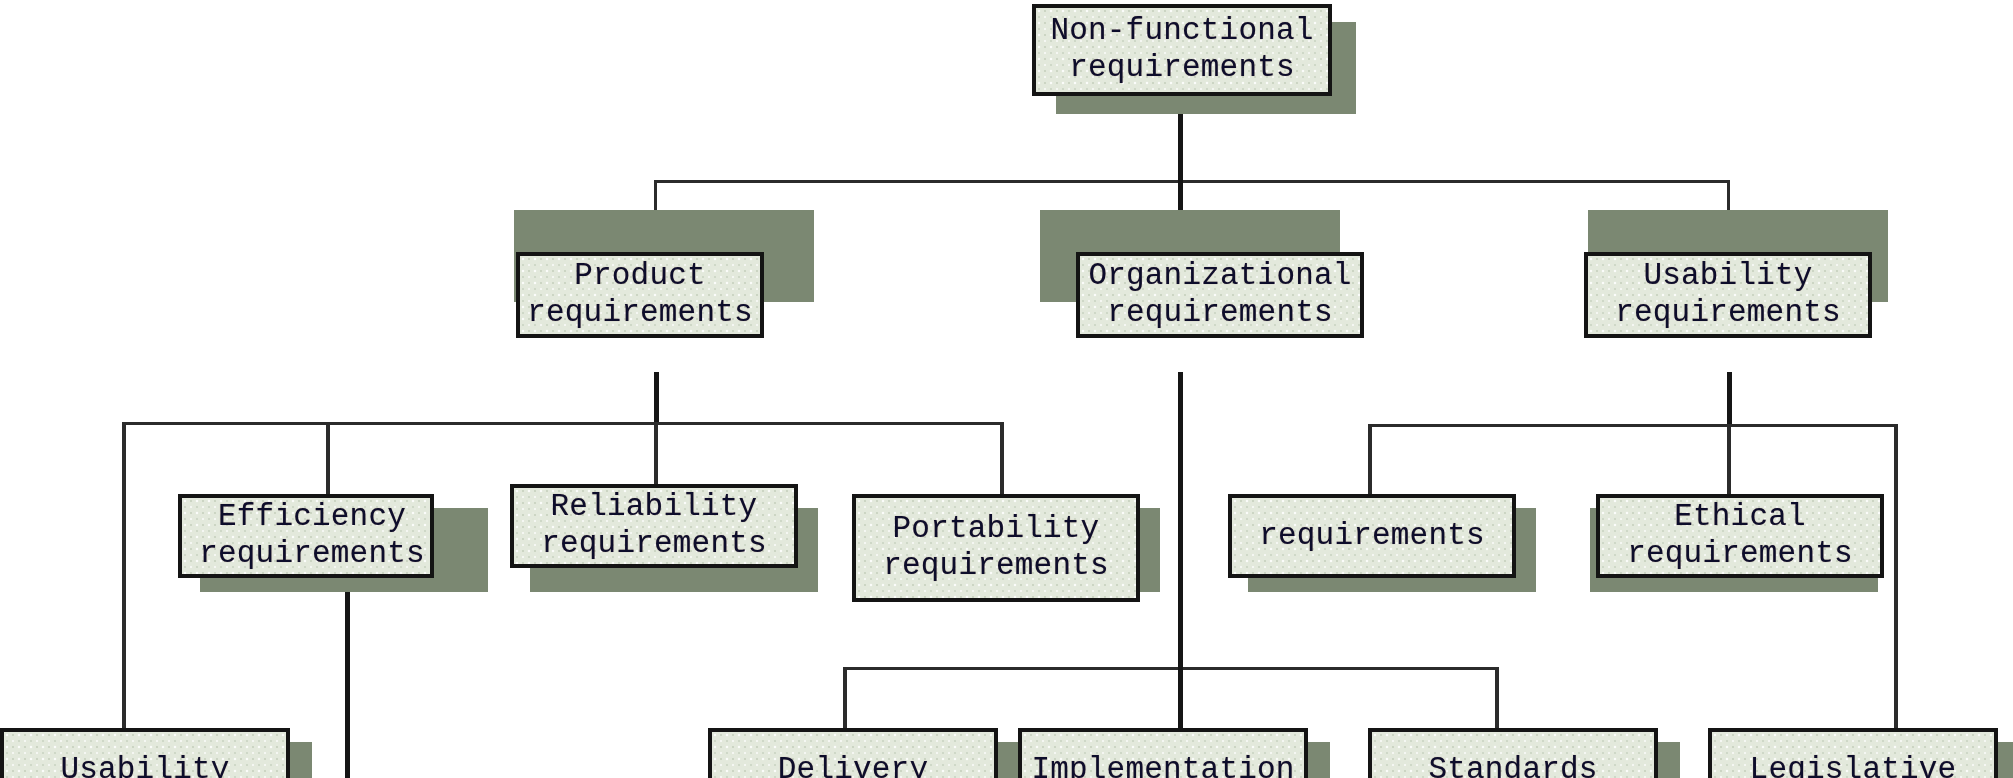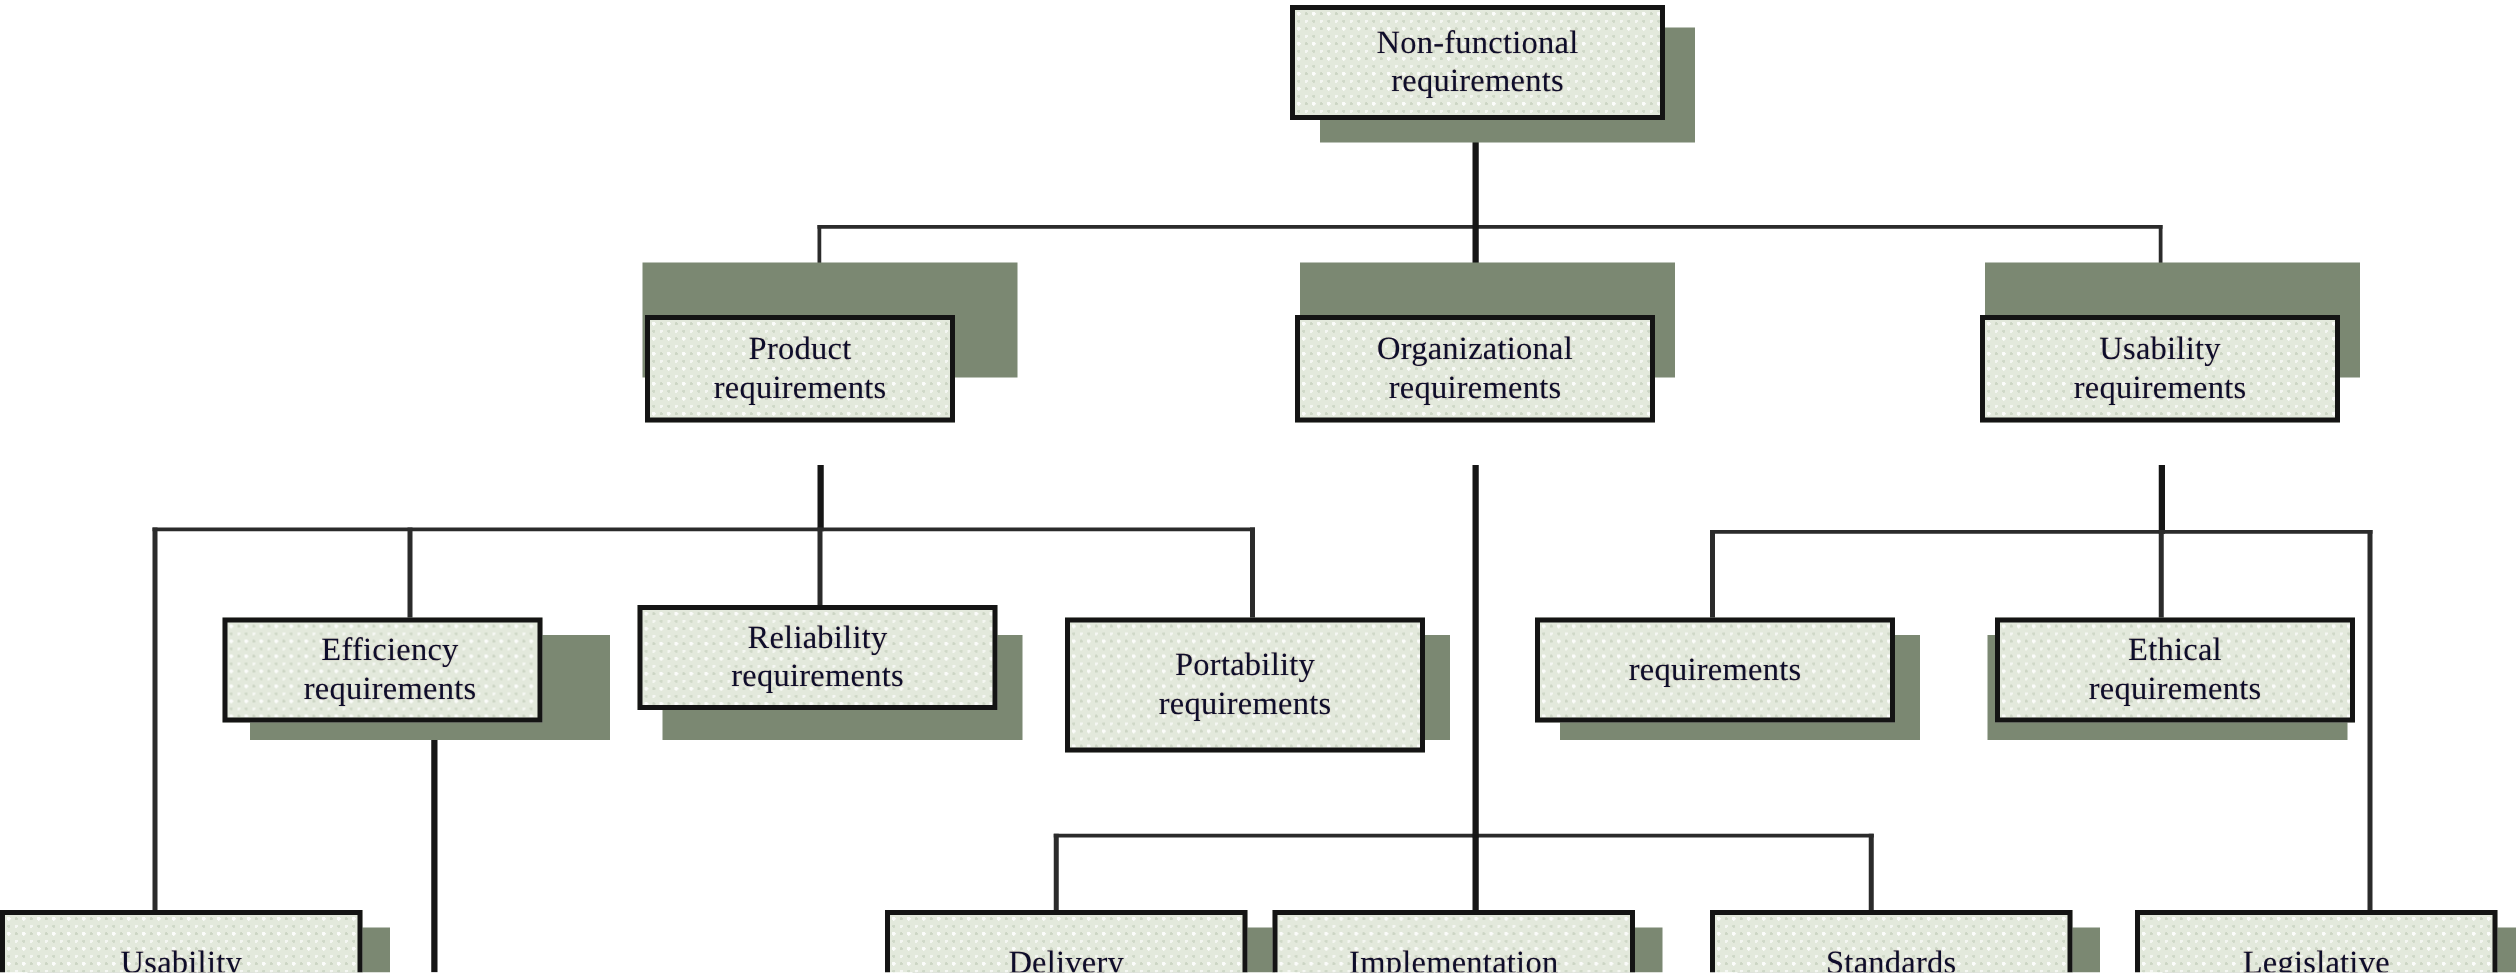--- a/index.html
+++ b/index.html
@@ -33,24 +33,25 @@
     background-size:12px 12px,12px 12px,12px 12px,12px 12px;
     display:flex;
     align-items:center;
     justify-content:center;
     text-align:center;
     color:#0d0d2b;
     z-index:5;
   }
   .node .lines{
     line-height:1.18;
-    font-size:26px;
+    font-size:31px;
     letter-spacing:.2px;
     text-shadow:0 0 1px rgba(120,60,40,.45);
     padding:0 8px;
+    font-family:Liberation Mono, monospace;
   }
   .node .lines span{display:block;white-space:nowrap;}
   .shadow{
     position:absolute;
     background:#7b8872;
     z-index:1;
   }
 </style>
 </head>
 <body>
@@ -108,21 +109,21 @@
     </div>
   </div>
 
   <div class="node" style="left:516px; top:252px; width:248px; height:86px;">
     <div class="lines">
       <span>Product</span>
       <span>requirements</span>
     </div>
   </div>
 
-  <div class="node" style="left:1036px; top:252px; width:288px; height:86px;">
+  <div class="node" style="left:1076px; top:252px; width:288px; height:86px;">
     <div class="lines">
       <span>Organizational</span>
       <span>requirements</span>
     </div>
   </div>
 
   <div class="node" style="left:1584px; top:252px; width:288px; height:86px;">
     <div class="lines">
       <span>Usability</span>
       <span>requirements</span>

